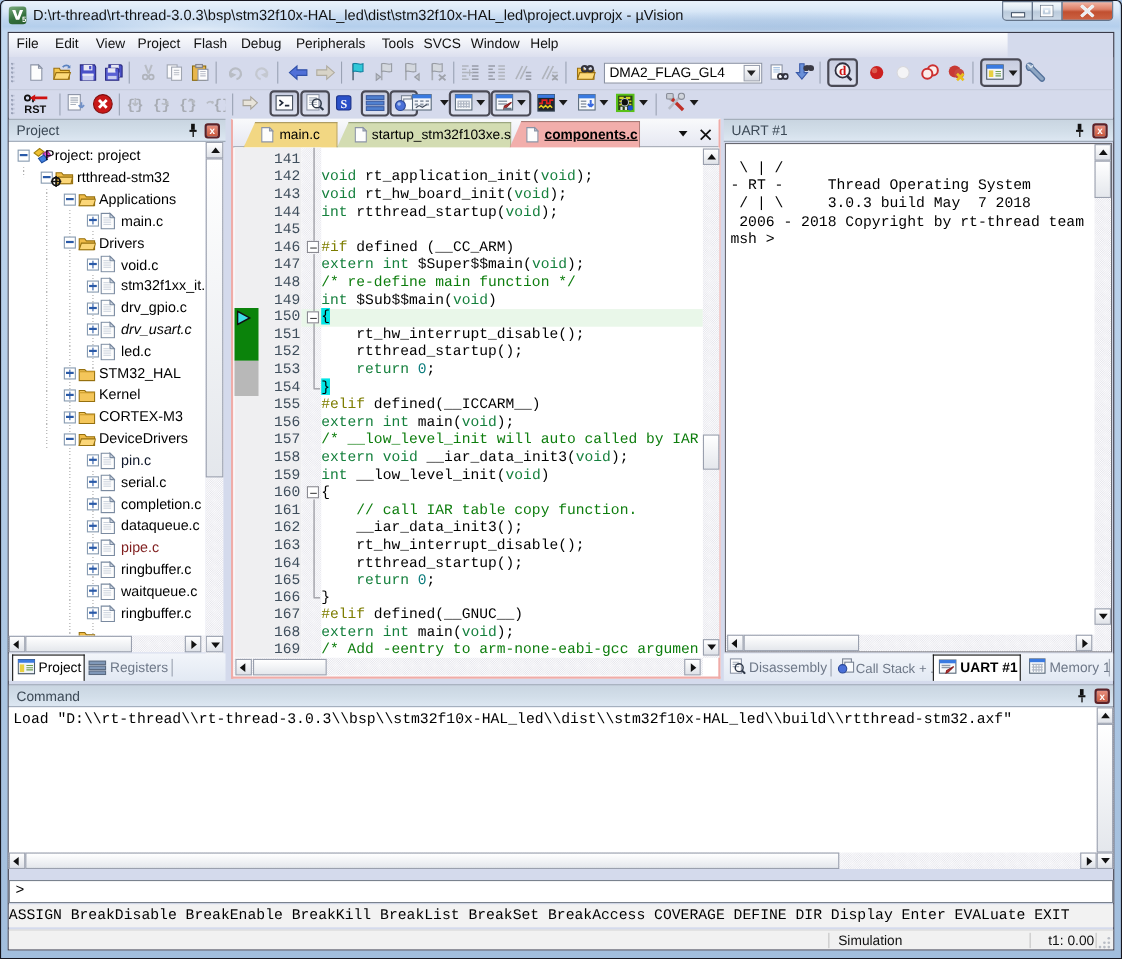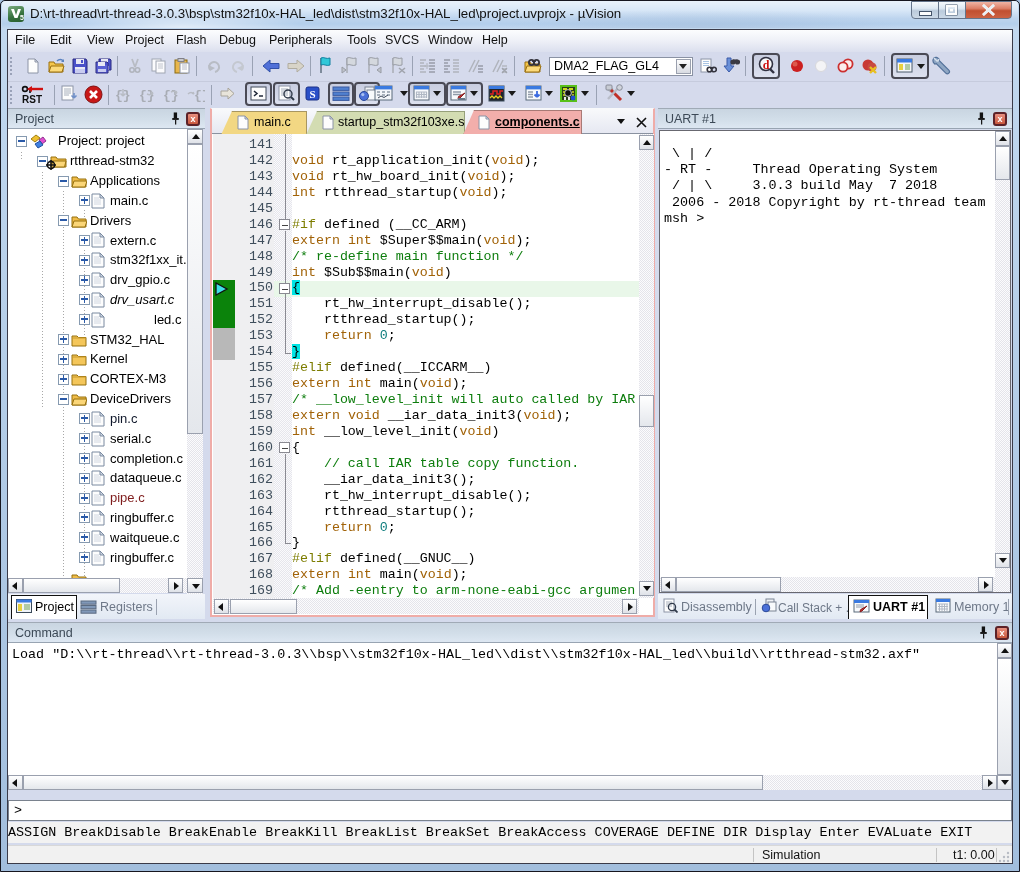--- a/index.html
+++ b/index.html
@@ -9,41 +9,41 @@
 #titlebar{left:2px;top:1px;width:1016px;height:27px;background:radial-gradient(120px 18px at 180px 26px,rgba(255,255,255,.55),rgba(255,255,255,0)),radial-gradient(200px 20px at 700px 28px,rgba(160,185,215,.5),rgba(160,185,215,0)),linear-gradient(to bottom,#e9f2fb 0%,#d8e7f7 35%,#bdd4ee 65%,#b4cfec 85%,#c0d6ef 100%);border-radius:4px 4px 0 0;}
 #title-ico{left:8px;top:6px;width:16px;height:16px;border-radius:3px;background:linear-gradient(160deg,#7aab7e,#336f3b 60%,#2a5e31);}
 #title-txt{left:30px;top:6px;font-size:13.3px;color:#111;white-space:nowrap;}
 
 .capbtn{top:1px;height:18px;background:linear-gradient(to bottom,#f6fafd 0%,#dde8f2 40%,#bbcbdc 55%,#ccd9e7 100%);border:1px solid #64748a;box-sizing:border-box;}
 #btn-min{left:911px;width:28px;border-radius:0 0 0 4px;}
 #btn-max{left:938px;width:28px;}
 #btn-close{left:965px;width:47px;background:linear-gradient(to bottom,#f0b4a4 0%,#dd8068 40%,#c14f30 55%,#cc6243 100%);border-radius:0 0 4px 0;}
 
 #client{left:7px;top:29px;width:1006px;height:835px;background:#d4daec;border:1px solid #3a3a48;box-sizing:border-box;}
-#menubar{left:8px;top:30px;width:1004px;height:22px;background:linear-gradient(to bottom,#fcfdfe 0%,#eef0f7 50%,#dbdfee 100%);}
+#menubar{left:8px;top:30px;width:908px;height:22px;background:linear-gradient(to bottom,#fcfdfe 0%,#eef0f7 50%,#dbdfee 100%);}
 .menuitem{top:3px;font-size:12.5px;color:#111;}
 #tb{left:8px;top:52px;width:1004px;height:55px;background:#d5daec;}
 #tb1{left:0;top:0;width:1004px;height:29px;border-bottom:1px solid #c6cbdd;}
 #tb2{left:0;top:30px;width:1004px;height:25px;}
 .grip{width:3px;height:18px;background-image:radial-gradient(circle at 1px 1px,#9aa2b8 1px,transparent 1.2px);background-size:3px 4px;}
 .tsep{width:1px;height:20px;background:#9aa2b4;}
 .pressed{border:2px solid #4a4a55;border-radius:4px;background:linear-gradient(to bottom,#c8cde0,#dde1ef);box-sizing:border-box;}
 .dd{width:0;height:0;border-left:4px solid transparent;border-right:4px solid transparent;border-top:5px solid #1a1a1a;}
 
 .phead{height:21px;background:linear-gradient(to bottom,#c9d5e1 0%,#d2dee9 55%,#dde7f2 100%);border-bottom:1px solid #98a4b2;border-top:1px solid #a0aab6;box-sizing:border-box;}
 .phead .t{position:absolute;left:7px;top:3px;font-size:12.5px;color:#3c4956;}
 .pin{position:absolute;width:9px;height:13px;}
 .closebox{position:absolute;width:14px;height:14px;background:linear-gradient(to bottom,#e89080,#c9573c);border:2px solid #5c2228;border-radius:3px;box-sizing:border-box;color:#fff;font-size:9px;font-weight:bold;text-align:center;line-height:10px;}
 
 .sb-track{background:#fbfbfd;background-image:linear-gradient(45deg,#e4e4ea 25%,transparent 25%,transparent 75%,#e4e4ea 75%),linear-gradient(45deg,#e4e4ea 25%,transparent 25%,transparent 75%,#e4e4ea 75%);background-size:2px 2px;background-position:0 0,1px 1px;}
 .sb-btn{background:linear-gradient(to bottom,#ffffff,#dfe2e8);border:1px solid #9aa0ae;box-sizing:border-box;position:absolute;}
 .sb-thumb{background:linear-gradient(to bottom,#ffffff,#e4e7ec);border:1px solid #9aa0ae;box-sizing:border-box;position:absolute;}
 .arr{position:absolute;width:0;height:0;}
 mono,pre{font-family:"Liberation Mono",monospace;}
-.k{color:#a16207;text-align:center;}  
+.k{color:#15803d;text-align:center;}  
 .c{color:#0d7d0d;}  
 .p{color:#7d7d00;}  
 .n{color:#0d7d7d;}
 .fbox{width:11px;height:11px;background:#fff;border:1px solid #8a8a92;box-sizing:border-box;}
 .fbox::after{content:"";position:absolute;left:2px;top:4.5px;width:6px;height:1px;background:#444;}
 </style></head>
 <body>
 <div id="frame" class="abs"></div>
 <div id="titlebar" class="abs"></div>
 <div id="title-ico" class="abs"></div>
@@ -396,21 +396,21 @@
 <div class="abs" style="left:76px;top:81px;width:1px;height:11px;background-image:repeating-linear-gradient(to bottom,#a8a8a8 0 1px,transparent 1px 3px);"></div>
 <div class="abs" style="left:76px;top:121px;width:1px;height:90px;background-image:repeating-linear-gradient(to bottom,#a8a8a8 0 1px,transparent 1px 3px);"></div>
 <div class="abs" style="left:76px;top:299px;width:1px;height:150px;background-image:repeating-linear-gradient(to bottom,#a8a8a8 0 1px,transparent 1px 3px);"></div>
 <div class="abs" style="left:8px;top:7px;width:11px;height:11px;background:#fff;border:1px solid #869ab0;box-sizing:border-box;"></div>
 <div class="abs" style="left:10px;top:11px;width:7px;height:1.6px;background:#2a5aa8;"></div>
 <svg class="abs" style="left:22px;top:5px" width="17" height="16">
         <polygon points="1,5 6,1 10,4 5,8" fill="#f0c030" stroke="#a08010"></polygon>
         <polygon points="9,6 13,3 16,7 12,10" fill="#e050d0" stroke="#903090"></polygon>
         <polygon points="5,10 10,7 13,11 8,14" fill="#4080e0" stroke="#2050a0"></polygon>
       </svg>
-<span class="abs" style="left:50px;top:4px;color:#000;white-space:nowrap;">Project: project</span>
+<span class="abs" style="left:33px;top:4px;color:#000;white-space:nowrap;">Project: project</span>
 <div class="abs" style="left:29px;top:27px;width:11px;height:11px;background:#fff;border:1px solid #869ab0;box-sizing:border-box;"></div>
 <div class="abs" style="left:31px;top:31px;width:7px;height:1.6px;background:#2a5aa8;"></div>
 <svg class="abs" style="left:42px;top:25px" width="17" height="14">
         <path d="M1 3h5l1.5 2H16v8H1z" fill="#f0bc48" stroke="#96700e"></path>
         <path d="M3 7h13l-1.5 6H1z" fill="#fbd678" stroke="#96700e"></path>
       </svg>
       <svg class="abs" style="left:38px;top:31px" width="10" height="10">
         <circle cx="5" cy="5" r="3.6" fill="none" stroke="#111" stroke-width="1.6"></circle>
         <path d="M5 0v10M0 5h10" stroke="#111" stroke-width="1.4"></path>
       </svg>
@@ -439,21 +439,21 @@
       </svg>
 <span class="abs" style="left:82px;top:84px;color:#000;white-space:nowrap;">Drivers</span>
 <div class="abs" style="left:71px;top:106px;width:11px;height:11px;background:#fff;border:1px solid #869ab0;box-sizing:border-box;"></div>
 <div class="abs" style="left:73px;top:110px;width:7px;height:1.6px;background:#2a5aa8;"></div>
 <div class="abs" style="left:75.7px;top:108px;width:1.6px;height:7px;background:#2a5aa8;"></div>
 <svg class="abs" style="left:83px;top:103px" width="14" height="16">
         <path d="M1 1h8l4 4v10H1z" fill="#fdfdfd" stroke="#7a8aa0"></path>
         <path d="M9 1l4 4H9z" fill="#d0d8e4" stroke="#7a8aa0"></path>
         <path d="M3 5h5M3 7h7M3 9h7M3 11h7" stroke="#c4ccd8" stroke-width="0.8"></path>
       </svg>
-<span class="abs" style="left:102px;top:104px;color:#000;white-space:nowrap;">extern.c</span>
+<span class="abs" style="left:102px;top:104px;color:#000;white-space:nowrap;">void.c</span>
 <div class="abs" style="left:71px;top:126px;width:11px;height:11px;background:#fff;border:1px solid #869ab0;box-sizing:border-box;"></div>
 <div class="abs" style="left:73px;top:130px;width:7px;height:1.6px;background:#2a5aa8;"></div>
 <div class="abs" style="left:75.7px;top:128px;width:1.6px;height:7px;background:#2a5aa8;"></div>
 <svg class="abs" style="left:83px;top:123px" width="14" height="16">
         <path d="M1 1h8l4 4v10H1z" fill="#fdfdfd" stroke="#7a8aa0"></path>
         <path d="M9 1l4 4H9z" fill="#d0d8e4" stroke="#7a8aa0"></path>
         <path d="M3 5h5M3 7h7M3 9h7M3 11h7" stroke="#c4ccd8" stroke-width="0.8"></path>
       </svg>
 <span class="abs" style="left:102px;top:123px;color:#000;white-space:nowrap;">stm32f1xx_it.c</span>
 <div class="abs" style="left:71px;top:146px;width:11px;height:11px;background:#fff;border:1px solid #869ab0;box-sizing:border-box;"></div>
@@ -475,21 +475,21 @@
       </svg>
 <span class="abs" style="left:102px;top:163px;color:#000;white-space:nowrap;font-style:italic;">drv_usart.c</span>
 <div class="abs" style="left:71px;top:185px;width:11px;height:11px;background:#fff;border:1px solid #869ab0;box-sizing:border-box;"></div>
 <div class="abs" style="left:73px;top:189px;width:7px;height:1.6px;background:#2a5aa8;"></div>
 <div class="abs" style="left:75.7px;top:187px;width:1.6px;height:7px;background:#2a5aa8;"></div>
 <svg class="abs" style="left:83px;top:183px" width="14" height="16">
         <path d="M1 1h8l4 4v10H1z" fill="#fdfdfd" stroke="#7a8aa0"></path>
         <path d="M9 1l4 4H9z" fill="#d0d8e4" stroke="#7a8aa0"></path>
         <path d="M3 5h5M3 7h7M3 9h7M3 11h7" stroke="#c4ccd8" stroke-width="0.8"></path>
       </svg>
-<span class="abs" style="left:102px;top:183px;color:#000;white-space:nowrap;margin-left:44px;">led.c</span>
+<span class="abs" style="left:102px;top:183px;color:#000;white-space:nowrap;">led.c</span>
 <div class="abs" style="left:50px;top:205px;width:11px;height:11px;background:#fff;border:1px solid #869ab0;box-sizing:border-box;"></div>
 <div class="abs" style="left:52px;top:209px;width:7px;height:1.6px;background:#2a5aa8;"></div>
 <div class="abs" style="left:54.7px;top:207px;width:1.6px;height:7px;background:#2a5aa8;"></div>
 <svg class="abs" style="left:63px;top:204px" width="16" height="14">
         <path d="M1 3h5l1.5 1.5H15V13H1z" fill="#f4c65a" stroke="#96700e"></path>
         <path d="M1 5h14" stroke="#c89828"></path>
       </svg>
 <span class="abs" style="left:82px;top:203px;color:#000;white-space:nowrap;">STM32_HAL</span>
 <div class="abs" style="left:50px;top:225px;width:11px;height:11px;background:#fff;border:1px solid #869ab0;box-sizing:border-box;"></div>
 <div class="abs" style="left:52px;top:229px;width:7px;height:1.6px;background:#2a5aa8;"></div>

